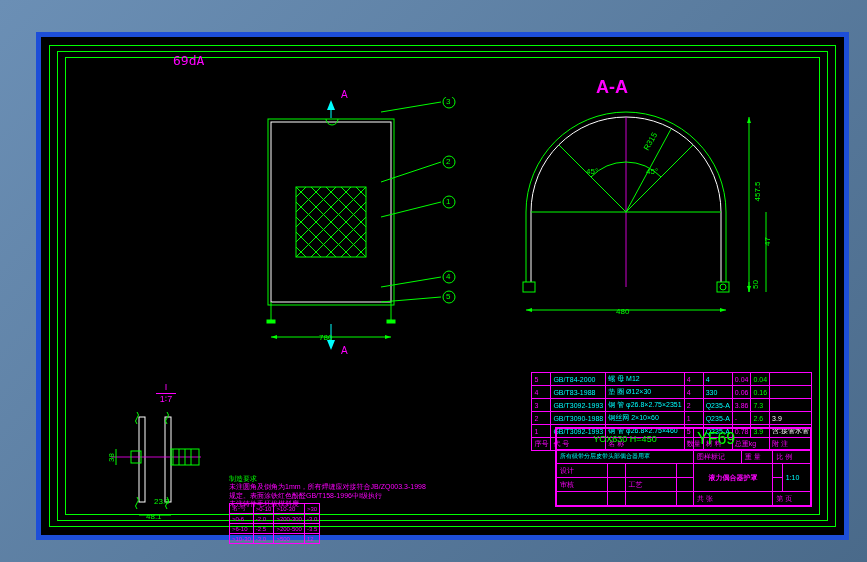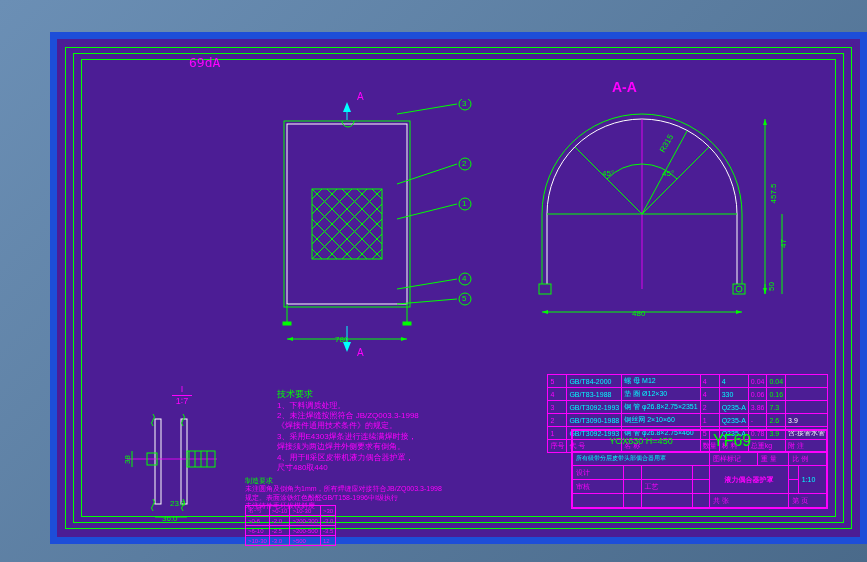--- a/index.html
+++ b/index.html
@@ -1,21 +1,21 @@
 <!DOCTYPE html>
 <html><head>
 <meta charset="utf-8">
 <style>
 html,body{margin:0;padding:0;width:867px;height:562px;background:linear-gradient(135deg,#6b8fb5 0%,#4a6a8a 100%);font-family:Arial,sans-serif}
-.cad-frame{position:absolute;left:50px;top:32px;width:803px;height:498px;background:#4c1d95;border:7px solid #1d4ed8}
+.cad-frame{position:absolute;left:36px;top:32px;width:803px;height:498px;background:#000000;border:5px solid #1d4ed8}
 .border-outer{position:absolute;left:8px;top:8px;right:8px;bottom:8px;border:1px solid #00ff00}
 .border-inner{position:absolute;left:24px;top:20px;right:24px;bottom:20px;border:1px solid #00ff00}
 .border-mid{position:absolute;left:16px;top:14px;right:16px;bottom:14px;border:1px solid #00ff00}
 .top-label{position:absolute;left:132px;top:16px;color:#ff00ff;font-size:13px;font-family:monospace}
-.section-label{position:absolute;color:#ff00ff;font-size:14px;font-weight:bold}
+.section-label{position:absolute;color:#ff00ff;font-size:18px;font-weight:bold}
 .scale-label{position:absolute;color:#ff00ff;font-size:9px;line-height:1.2}
 .arrow-label{position:absolute;color:#ff00ff;font-size:10px}
 .dim-text{position:absolute;color:#00ff00;font-size:8px}
 .notes{position:absolute;left:220px;top:350px;color:#ff00ff;font-size:8px;line-height:1.3}
 .notes-title{color:#00ff00;font-size:9px}
 .mfg-notes{position:absolute;left:188px;top:438px;font-size:7px;line-height:1.2}
 .mfg-title{color:#00ff00}
 .mfg-body{color:#ff00ff}
 .title-block{position:absolute;right:32px;bottom:28px;border:1px solid #ff00ff}
 .tb-table{border-collapse:collapse}
@@ -163,34 +163,24 @@
     <rect x="30" y="44" width="10" height="12" class="stroke-g"></rect>
 
     <path d="M36 5 q3 3 0 6 q-3 3 0 6" class="stroke-g"></path>
       <path d="M66 5 q3 3 0 6 q-3 3 0 6" class="stroke-g"></path>
     <path d="M36 90 q3 3 0 6 q-3 3 0 6" class="stroke-g"></path>
       <path d="M66 90 q3 3 0 6 q-3 3 0 6" class="stroke-g"></path>
 
     <line x1="38" y1="108" x2="70" y2="108" class="stroke-g"></line>
     <line x1="15" y1="42" x2="15" y2="58" class="stroke-g"></line>
   </svg>
-  <div class="dim-text" style="left:105px;top:475px">36.0</div>
+  <div class="dim-text" style="left:105px;top:475px">48.1</div>
   <div class="dim-text" style="left:113px;top:460px">23.0</div>
   <div class="dim-text" style="left:66px;top:416px;transform:rotate(-90deg)">38</div>
 
-  <div class="notes">
-    <div class="notes-title">技术要求</div>
-    <div>1、下料调质处理。</div>
-    <div>2、未注焊缝按照符合 JB/ZQ003.3-1998</div>
-    <div>   《焊接件通用技术条件》的规定。</div>
-    <div>3、采用E4303焊条进行连续满焊时接，</div>
-    <div>   焊接须为两边焊并外侧要求有倒角。</div>
-    <div>4、用于Ⅱ采区皮带机液力偶合器护罩，</div>
-    <div>   尺寸480取440</div>
-  </div>
 
   <div class="mfg-notes">
     <div class="mfg-title">制造要求</div>
     <div class="mfg-body">未注圆角及倒角为1mm，所有焊缝应对接符合JB/ZQ003.3-1998</div>
     <div class="mfg-body">规定。表面涂铁红色酚醛GB/T158-1996中Ⅰ级执行</div>
     <div class="mfg-body">未注铸件毛坯拔模斜度</div>
   </div>
 
   <table class="weld-table">
     <tbody>

